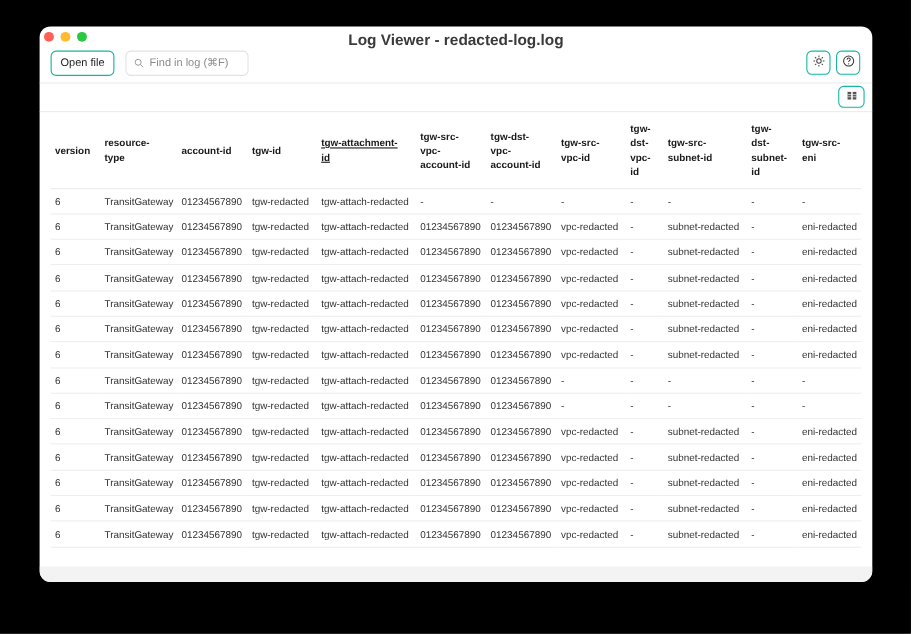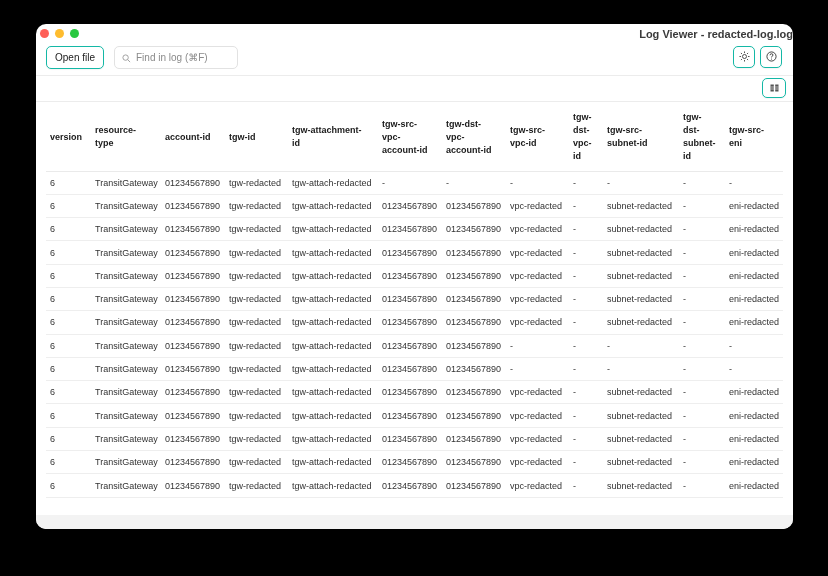--- a/index.html
+++ b/index.html
@@ -10,31 +10,31 @@
     position: absolute; left: 36px; top: 24px; width: 757px; height: 505px;
     background: #fff; border-radius: 10px; overflow: hidden;
     box-shadow: 0 10px 30px rgba(0,0,0,0.5);
   }
   .titlebar { position: relative; height: 20px; }
   .traffic { position: absolute; left: 4px; top: 5px; display: flex; gap: 6px; }
   .dot { width: 9px; height: 9px; border-radius: 50%; }
   .dot.red { background: #fe5f57; }
   .dot.yellow { background: #febc2e; }
   .dot.green { background: #28c840; }
-  .title { position: absolute; left: 0; right: 0; top: 4px; text-align: right; font-size: 11px; font-weight: bold; color: #3a3a3a; }
+  .title { position: absolute; left: 0; right: 0; top: 4px; text-align: center; font-size: 14px; font-weight: bold; color: #3a3a3a; }
 
   .toolbar { position: relative; height: 32px; border-bottom: 1px solid #ececec; }
   .btn {
     position: absolute; border: 1px solid #14b8a6; border-radius: 5px; background: #fff;
     font-size: 10px; color: #222; display: flex; align-items: center; justify-content: center;
     box-shadow: 0 1px 1px rgba(0,0,0,0.04);
   }
   .open-btn { left: 10px; top: 2px; width: 58px; height: 23px; }
   .search {
-    position: absolute; left: 78px; top: 2px; width: 124px; height: 23px;
+    position: absolute; left: 78px; top: 2px; width: 112px; height: 23px;
     border: 1px solid #e2e2e2; border-radius: 5px; display: flex; align-items: center; padding-left: 7px; gap: 5px;
   }
   .search input { border: none; outline: none; font-size: 10px; color: #888; width: 95px; font-family: "Liberation Sans", sans-serif; background: transparent; }
   .search input::placeholder { color: #8a8a8a; }
   .theme-btn { left: 697px; top: 2px; width: 22px; height: 22px; }
   .help-btn { left: 724px; top: 2px; width: 22px; height: 22px; }
 
   .subbar { position: relative; height: 26px; border-bottom: 1px solid #ececec; }
   .cols-btn { left: 726px; top: 2px; width: 24px; height: 20px; }
 
@@ -125,21 +125,21 @@
           <col style="width:46px">
           <col style="width:58px">
       </colgroup>
       <thead>
         <tr id="header-row">
             <th style="white-space: pre-line;">version</th>
             <th style="white-space: pre-line; margin-left: 28px;">resource-
 type</th>
             <th style="white-space: pre-line;">account-id</th>
             <th style="white-space: pre-line;">tgw-id</th>
-            <th style="white-space: pre-line;">tgw-attachment-
+            <th style="white-space: pre-line; text-decoration: underline;">tgw-attachment-
 id</th>
             <th style="white-space: pre-line;">tgw-src-
 vpc-
 account-id</th>
             <th style="white-space: pre-line;">tgw-dst-
 vpc-
 account-id</th>
             <th style="white-space: pre-line;">tgw-src-
 vpc-id</th>
             <th style="white-space: pre-line;">tgw-

